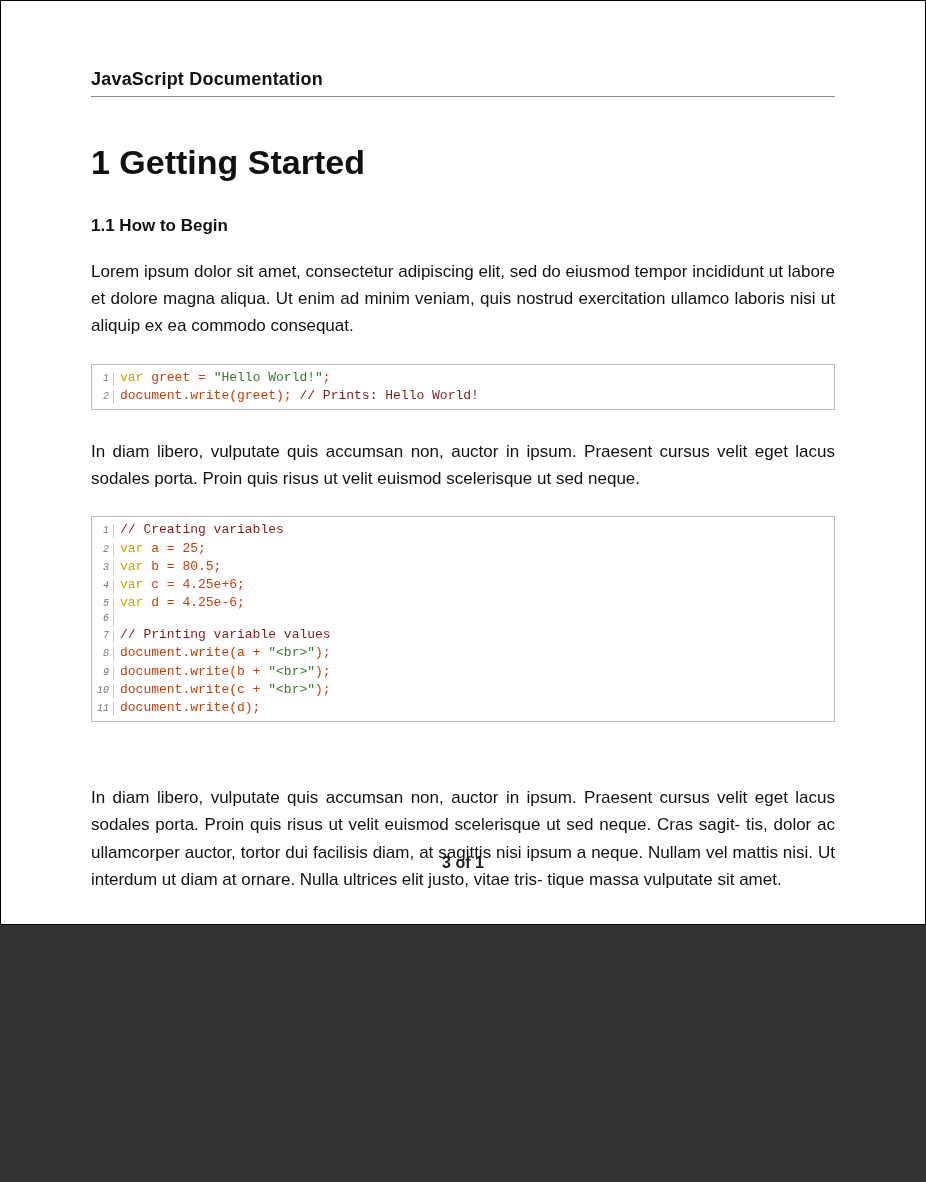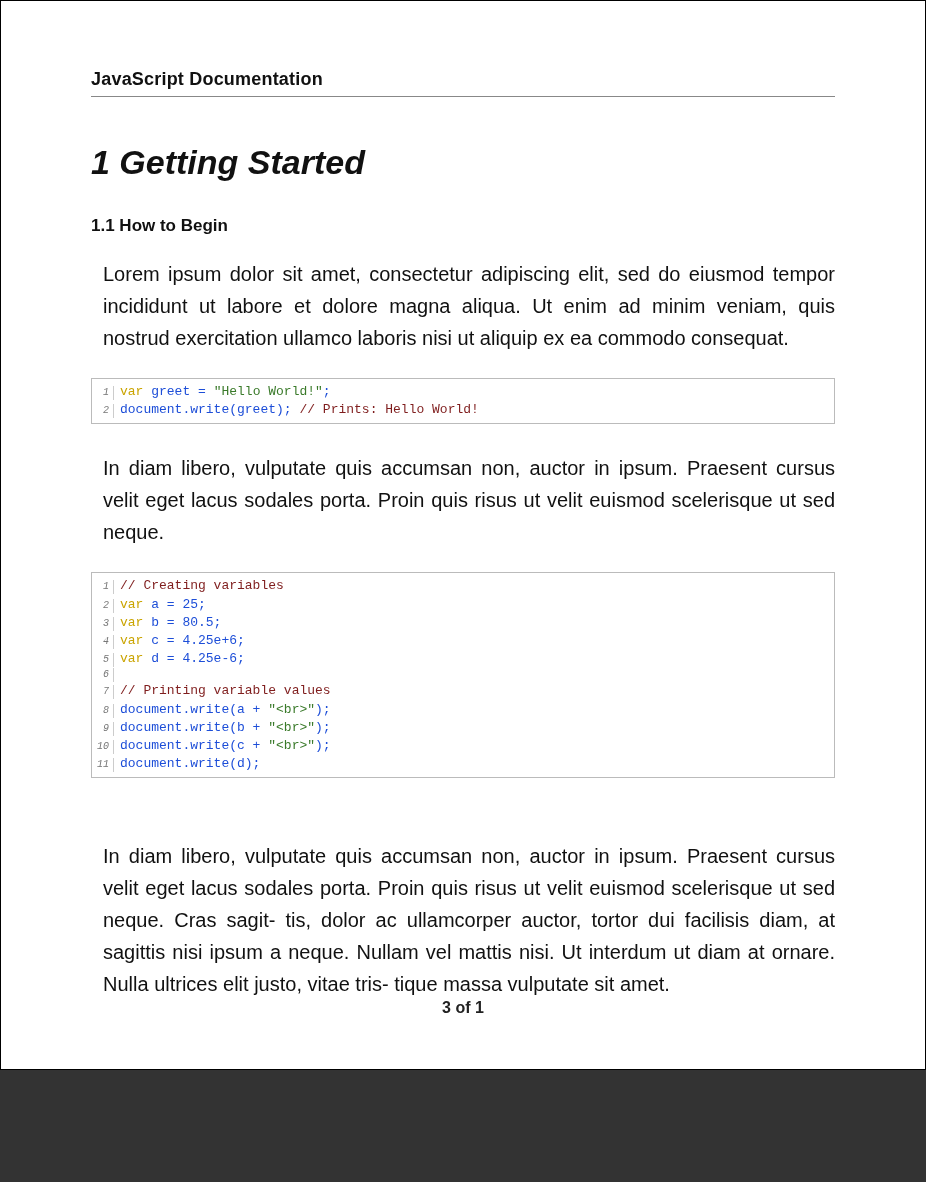--- a/index.html
+++ b/index.html
@@ -4,52 +4,51 @@
 <style>
   * { box-sizing: border-box; }
   html, body {
     margin: 0; padding: 0;
     background: #333;
     font-family: -apple-system, BlinkMacSystemFont, "Segoe UI", Helvetica, Arial, sans-serif;
     color: #111;
   }
   .page {
     width: 926px;
-    height: 1070px;
+    height: 925px;
     margin: 0 auto;
     background: #fff;
     border: 1px solid #000;
     position: relative;
     padding: 68px 90px 60px 90px;
   }
   .header-line {
     border-bottom: 1px solid #888;
     padding-bottom: 6px;
     margin-bottom: 46px;
   }
   .doc-title {
     font-size: 18px;
     font-weight: 600;
     letter-spacing: 0.2px;
   }
   h1.section {
     font-size: 34px;
     font-weight: 700;
     margin: 0 0 34px 0;
-    font-style: italic;
   }
   h2.subsection {
     font-size: 17px;
     font-weight: 700;
     margin: 0 0 22px 0;
   }
   p.body {
-    font-size: 20px;
+    font-size: 17px;
     line-height: 1.6;
-    margin: 0 0 24px 12px;
+    margin: 0 0 24px 0;
     text-align: justify;
   }
   .code-block {
     border: 1px solid #bbb;
     margin: 0 0 28px 0;
     font-family: "Courier New", Courier, monospace;
     font-size: 13px;
     line-height: 1.4;
     background: #fff;
     padding: 4px 0 4px 0;
@@ -66,21 +65,21 @@
     font-size: 10px;
     padding-right: 4px;
     border-right: 1px solid #ccc;
     margin-right: 6px;
     user-select: none;
     font-style: italic;
   }
   .tok-kw  { color: #caa400; text-align: right; }
   .tok-str { color: #3a7a2a; }
   .tok-com { color: #7f1d1d; }
-  .tok-txt { color: #1d4ed8; text-align: center; }
+  .tok-txt { color: #c2410c; text-align: center; }
   .page-footer {
     position: absolute;
     bottom: 52px;
     left: 0; right: 0;
     text-align: center;
     font-size: 16px;
     font-weight: 600;
     color: #222;
   }
   .sec-gap-large { height: 34px; }

